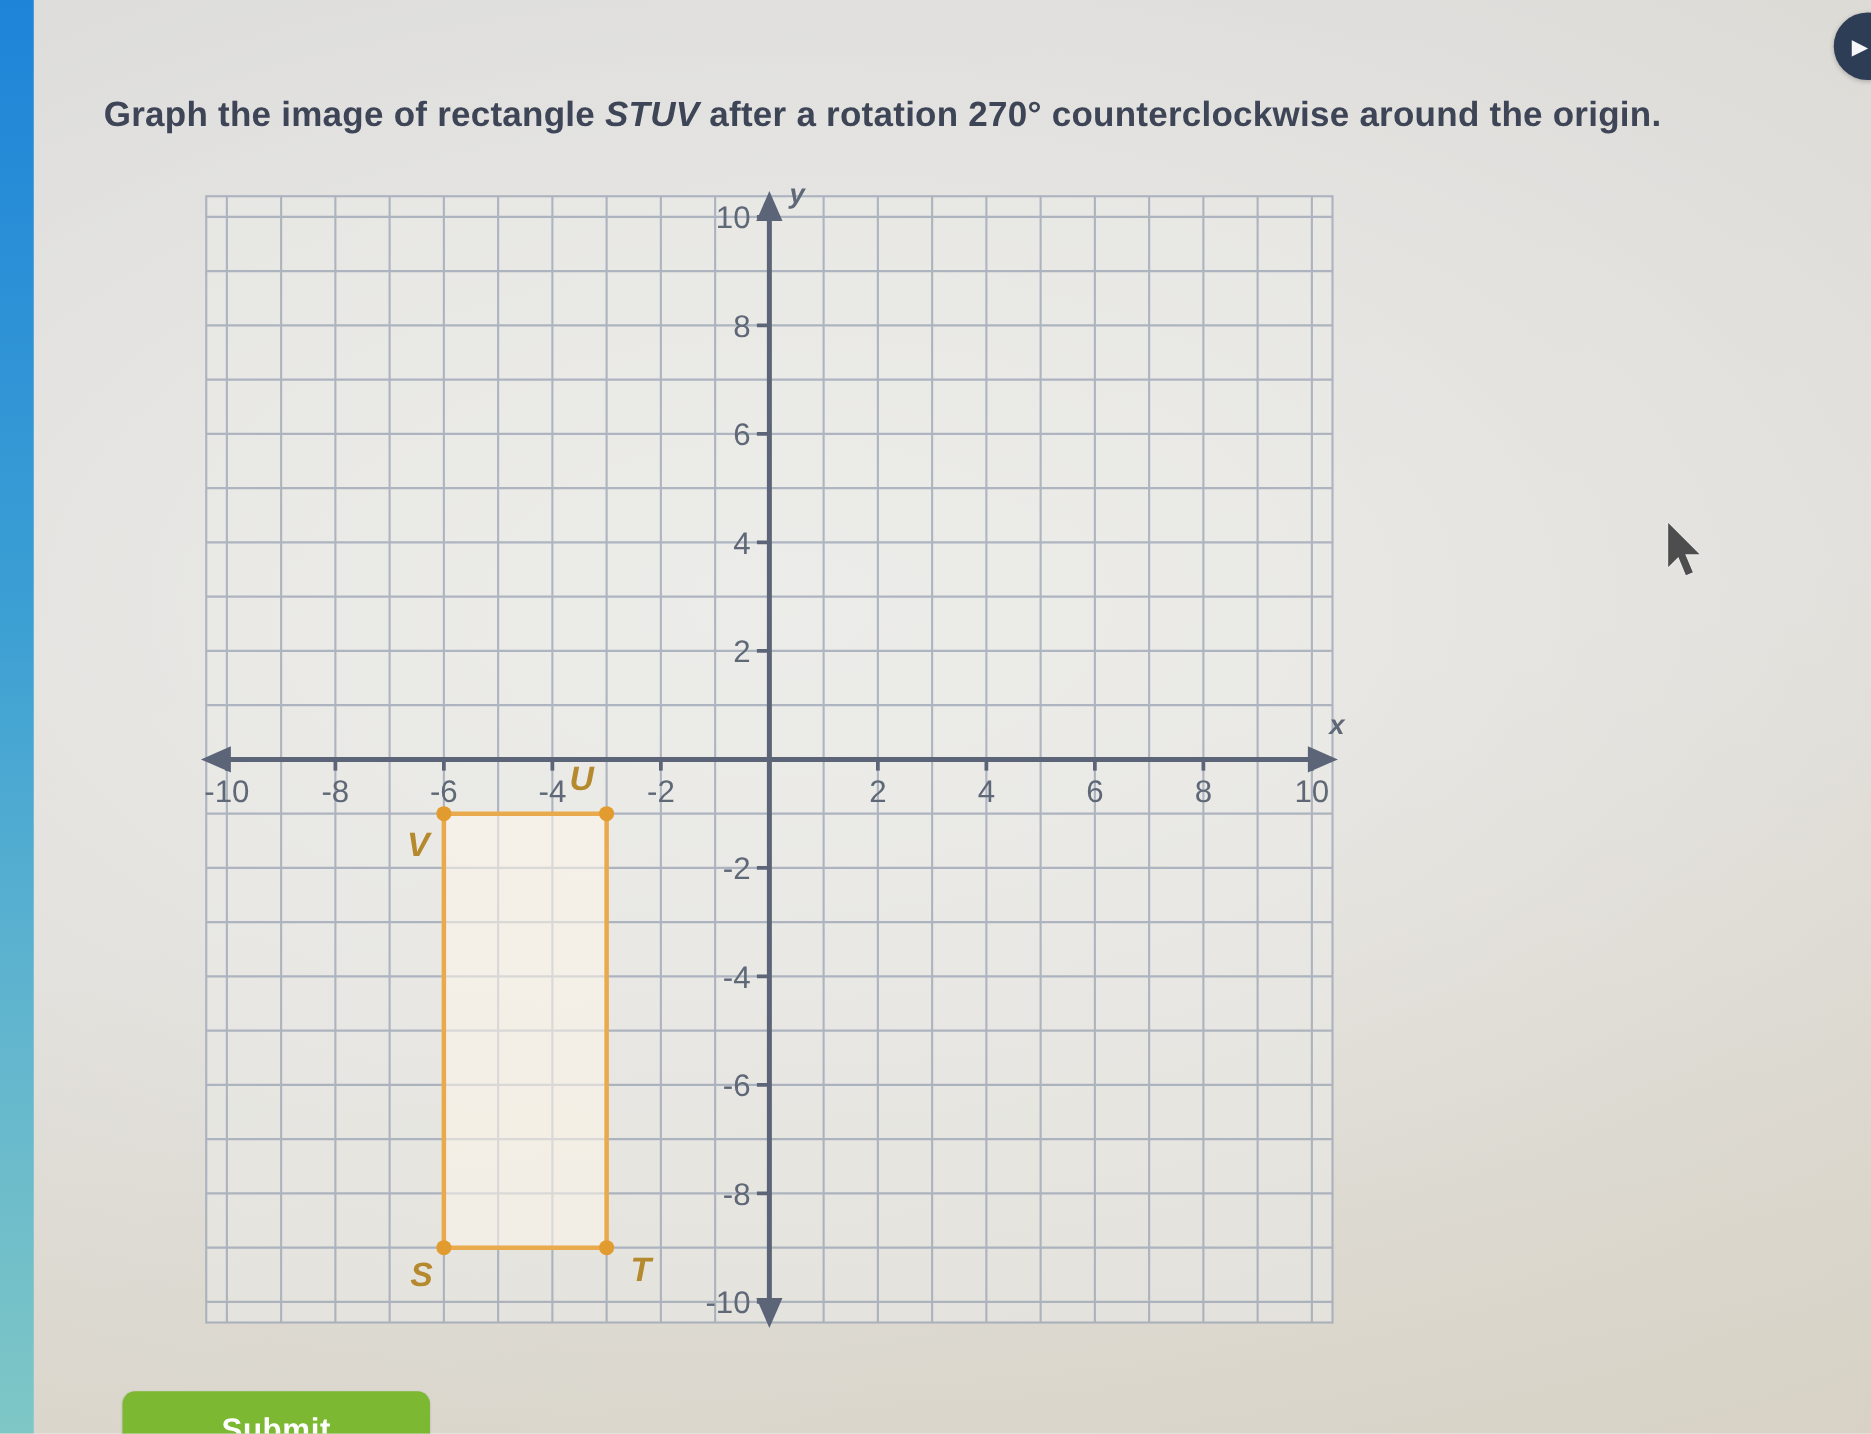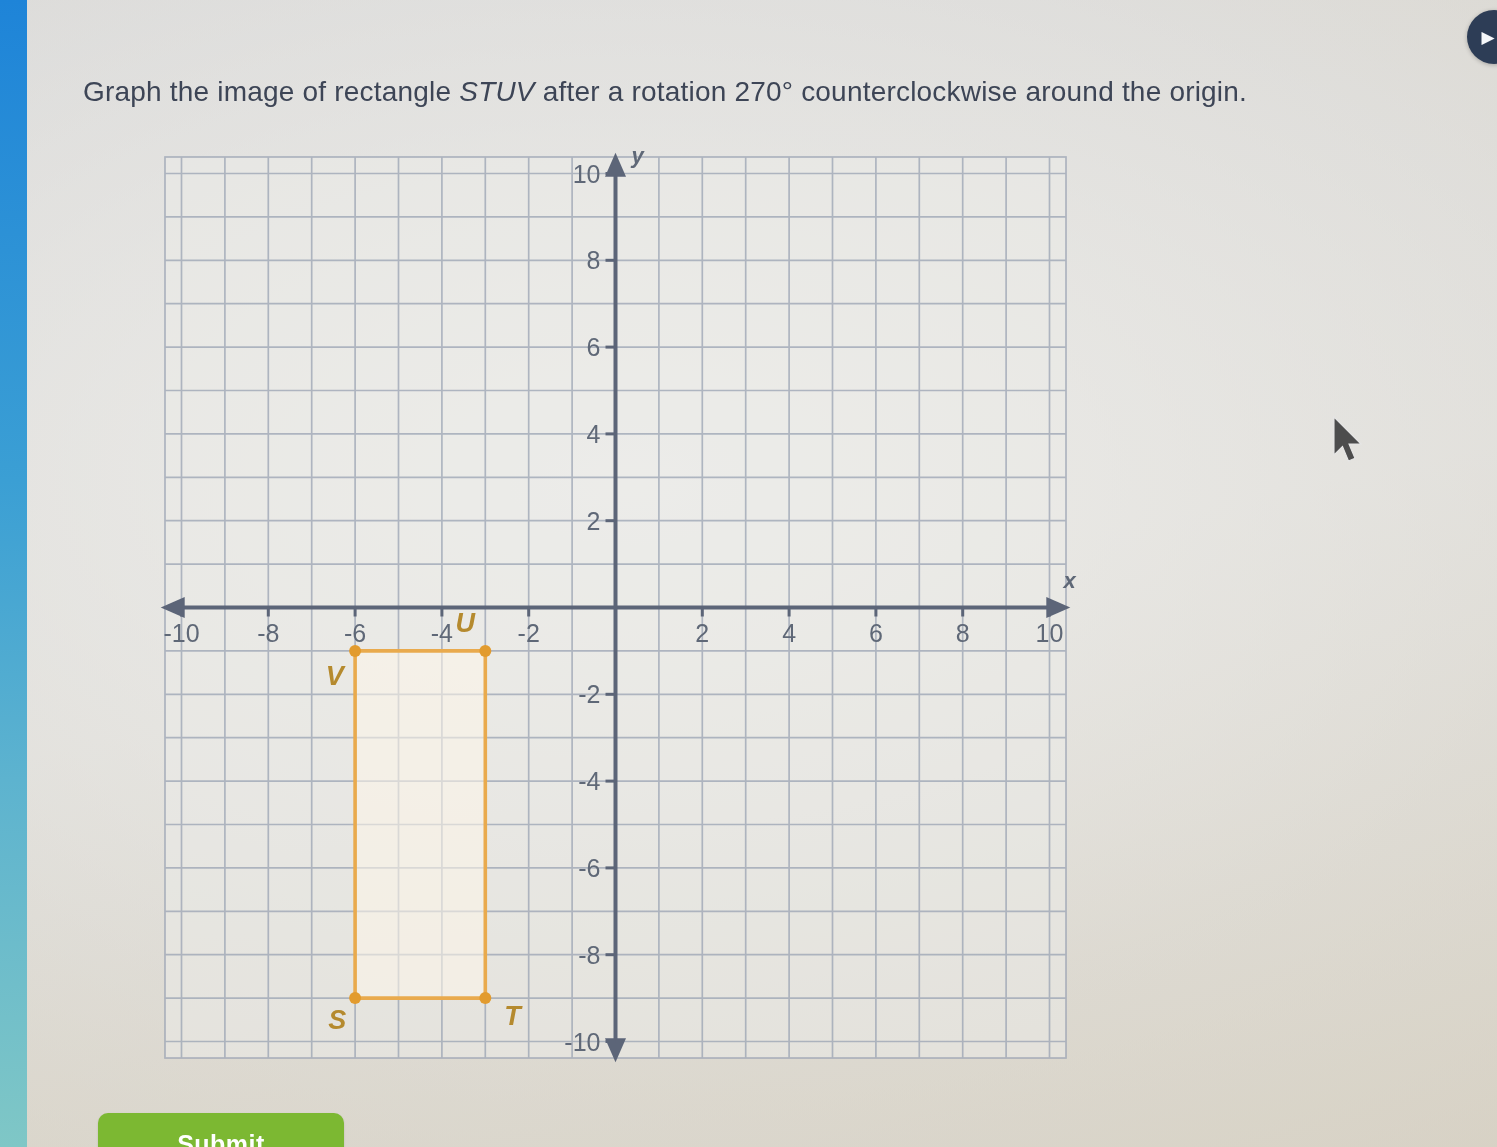--- a/index.html
+++ b/index.html
@@ -21,21 +21,21 @@
   .help-circle {
     position:absolute; left:1467px; top:10px; width:54px; height:54px;
     border-radius:50%; background:var(--help-circle-bg,#2d3d56);
     display:flex; align-items:center; justify-content:center;
     border:none; cursor:pointer; box-shadow:0 1px 4px rgba(0,0,0,0.25);
   }
   .play { color:var(--help-circle-fg,#f5f7fa); font-size:17px; line-height:1; transform:translateX(-6px); }
 
   .title {
     position:absolute; left:83px; top:76px; white-space:nowrap;
-    font-size:28px; font-weight:normal; color:var(--title,#3d4556); letter-spacing:0.2px;
+    font-size:28px; font-weight:bold; color:var(--title,#3d4556); letter-spacing:0.2px;
   }
   .title .it { font-style:italic; }
 
   .graph { position:absolute; left:150px; top:143px; }
   #grid-svg text { font-family:"Liberation Sans", sans-serif; }
 
   .submit {
     position:absolute; left:98px; top:1113px; width:246px; height:62px;
     background:var(--submit-bg,#7cb832); color:var(--submit-fg,#ffffff);
     border:none; border-radius:10px; font-family:inherit;

